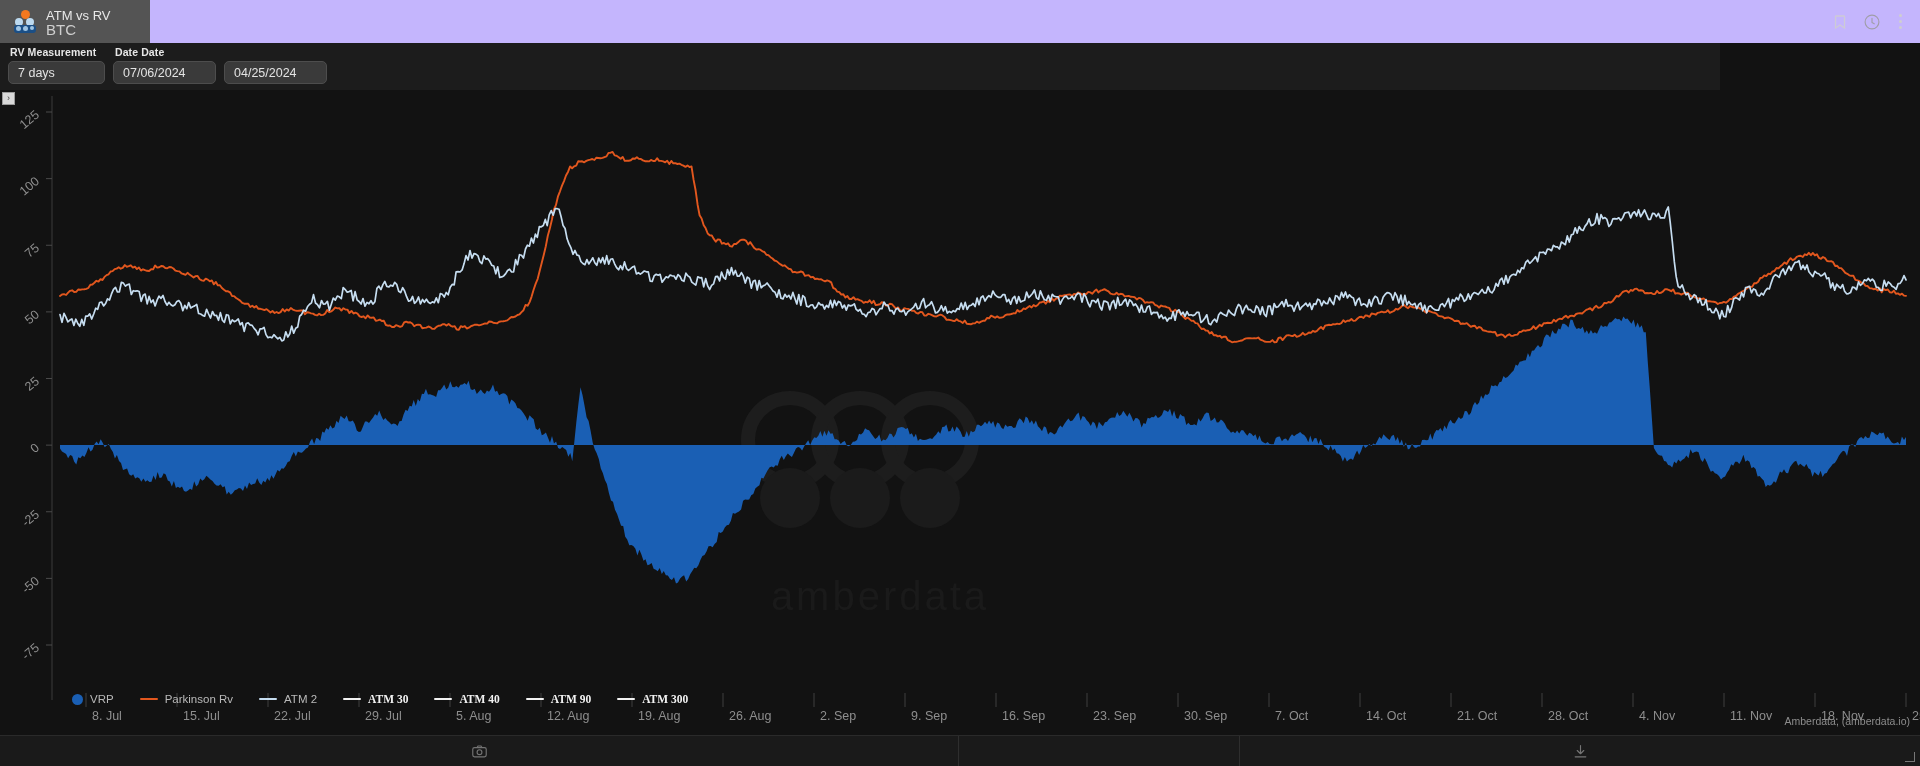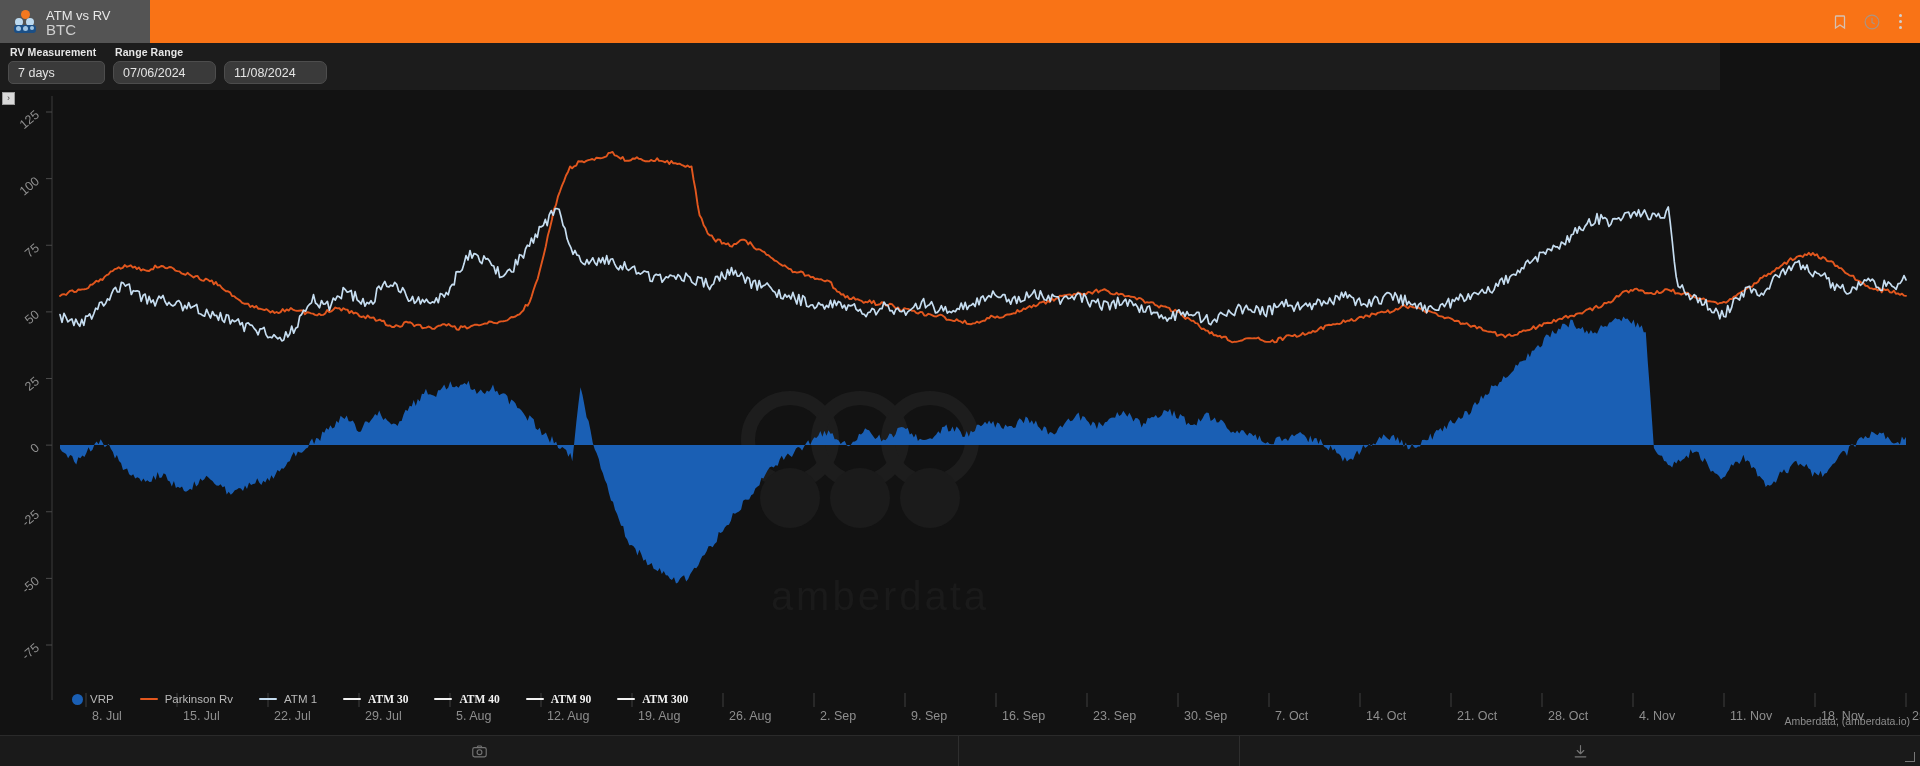--- a/index.html
+++ b/index.html
@@ -7,21 +7,21 @@
     width: 1920px; height: 766px;
     background: #121212;
     font-family: "Liberation Sans", sans-serif;
     overflow: hidden;
   }
 
   
   .titlebar {
     position: absolute; top: 0; left: 0;
     width: 1920px; height: 43px;
-    background: #f97316;
+    background: #c4b5fd;
     display: flex; align-items: center;
   }
   .title-card {
     height: 43px; width: 150px;
     background: #545454;
     display: flex; align-items: center; gap: 8px;
     padding-left: 12px;
   }
   .logo { width: 26px; height: 26px; position: relative; flex: 0 0 26px; }
   .logo .dot-orange {
@@ -65,21 +65,21 @@
     padding-left: 2px;
   }
   .ctrl-row { display: flex; gap: 8px; }
   .ctrl-input {
     height: 23px; background: #3a3a3a; border: 1px solid #4d4d4d;
     border-radius: 5px; color: #e3e3e3; font-size: 12.5px;
     padding: 0 9px; display: flex; align-items: center;
     font-family: "Liberation Sans", sans-serif;
   }
   .w-rv   { width: 97px; }
-  .w-date { width: 103px; border-radius: 7px; }
+  .w-date { width: 103px; }
 
   
   .chart-panel {
     position: absolute; top: 90px; left: 0;
     width: 1920px; height: 645px;
     background: #121212;
   }
   .corner-toggle {
     position: absolute; left: 2px; top: 2px;
     width: 13px; height: 13px;
@@ -159,24 +159,24 @@
     </div>
   </div>
 </div>
 
 <div class="controls">
   <div class="ctrl-group">
     <span class="ctrl-label">RV Measurement</span>
     <div class="ctrl-input w-rv">7 days</div>
   </div>
   <div class="ctrl-group">
-    <span class="ctrl-label">Range Range</span>
+    <span class="ctrl-label">Date Date</span>
     <div class="ctrl-row">
       <div class="ctrl-input w-date">07/06/2024</div>
-      <div class="ctrl-input w-date">11/08/2024</div>
+      <div class="ctrl-input w-date">04/25/2024</div>
     </div>
   </div>
 </div>
 
 <div class="chart-panel">
 
   <div class="corner-toggle">›</div>
 
   <div class="plot-wrap">
     <svg class="plot-svg" viewBox="0 0 1920 645">
@@ -264,21 +264,21 @@
       <div class="legend-item">
         <span class="legend-dot" style="background: rgb(26, 95, 180);"></span>
         <span class="legend-text dim">VRP</span>
       </div>
       <div class="legend-item">
         <span class="legend-line" style="background: rgb(226, 87, 30);"></span>
         <span class="legend-text dim">Parkinson Rv</span>
       </div>
       <div class="legend-item">
         <span class="legend-line" style="background: rgb(198, 221, 240);"></span>
-        <span class="legend-text dim">ATM 1</span>
+        <span class="legend-text dim">ATM 2</span>
       </div>
       <div class="legend-item">
         <span class="legend-line" style="background: rgb(242, 242, 242);"></span>
         <span class="legend-text bold">ATM 30</span>
       </div>
       <div class="legend-item">
         <span class="legend-line" style="background: rgb(242, 242, 242);"></span>
         <span class="legend-text bold">ATM 40</span>
       </div>
       <div class="legend-item">

